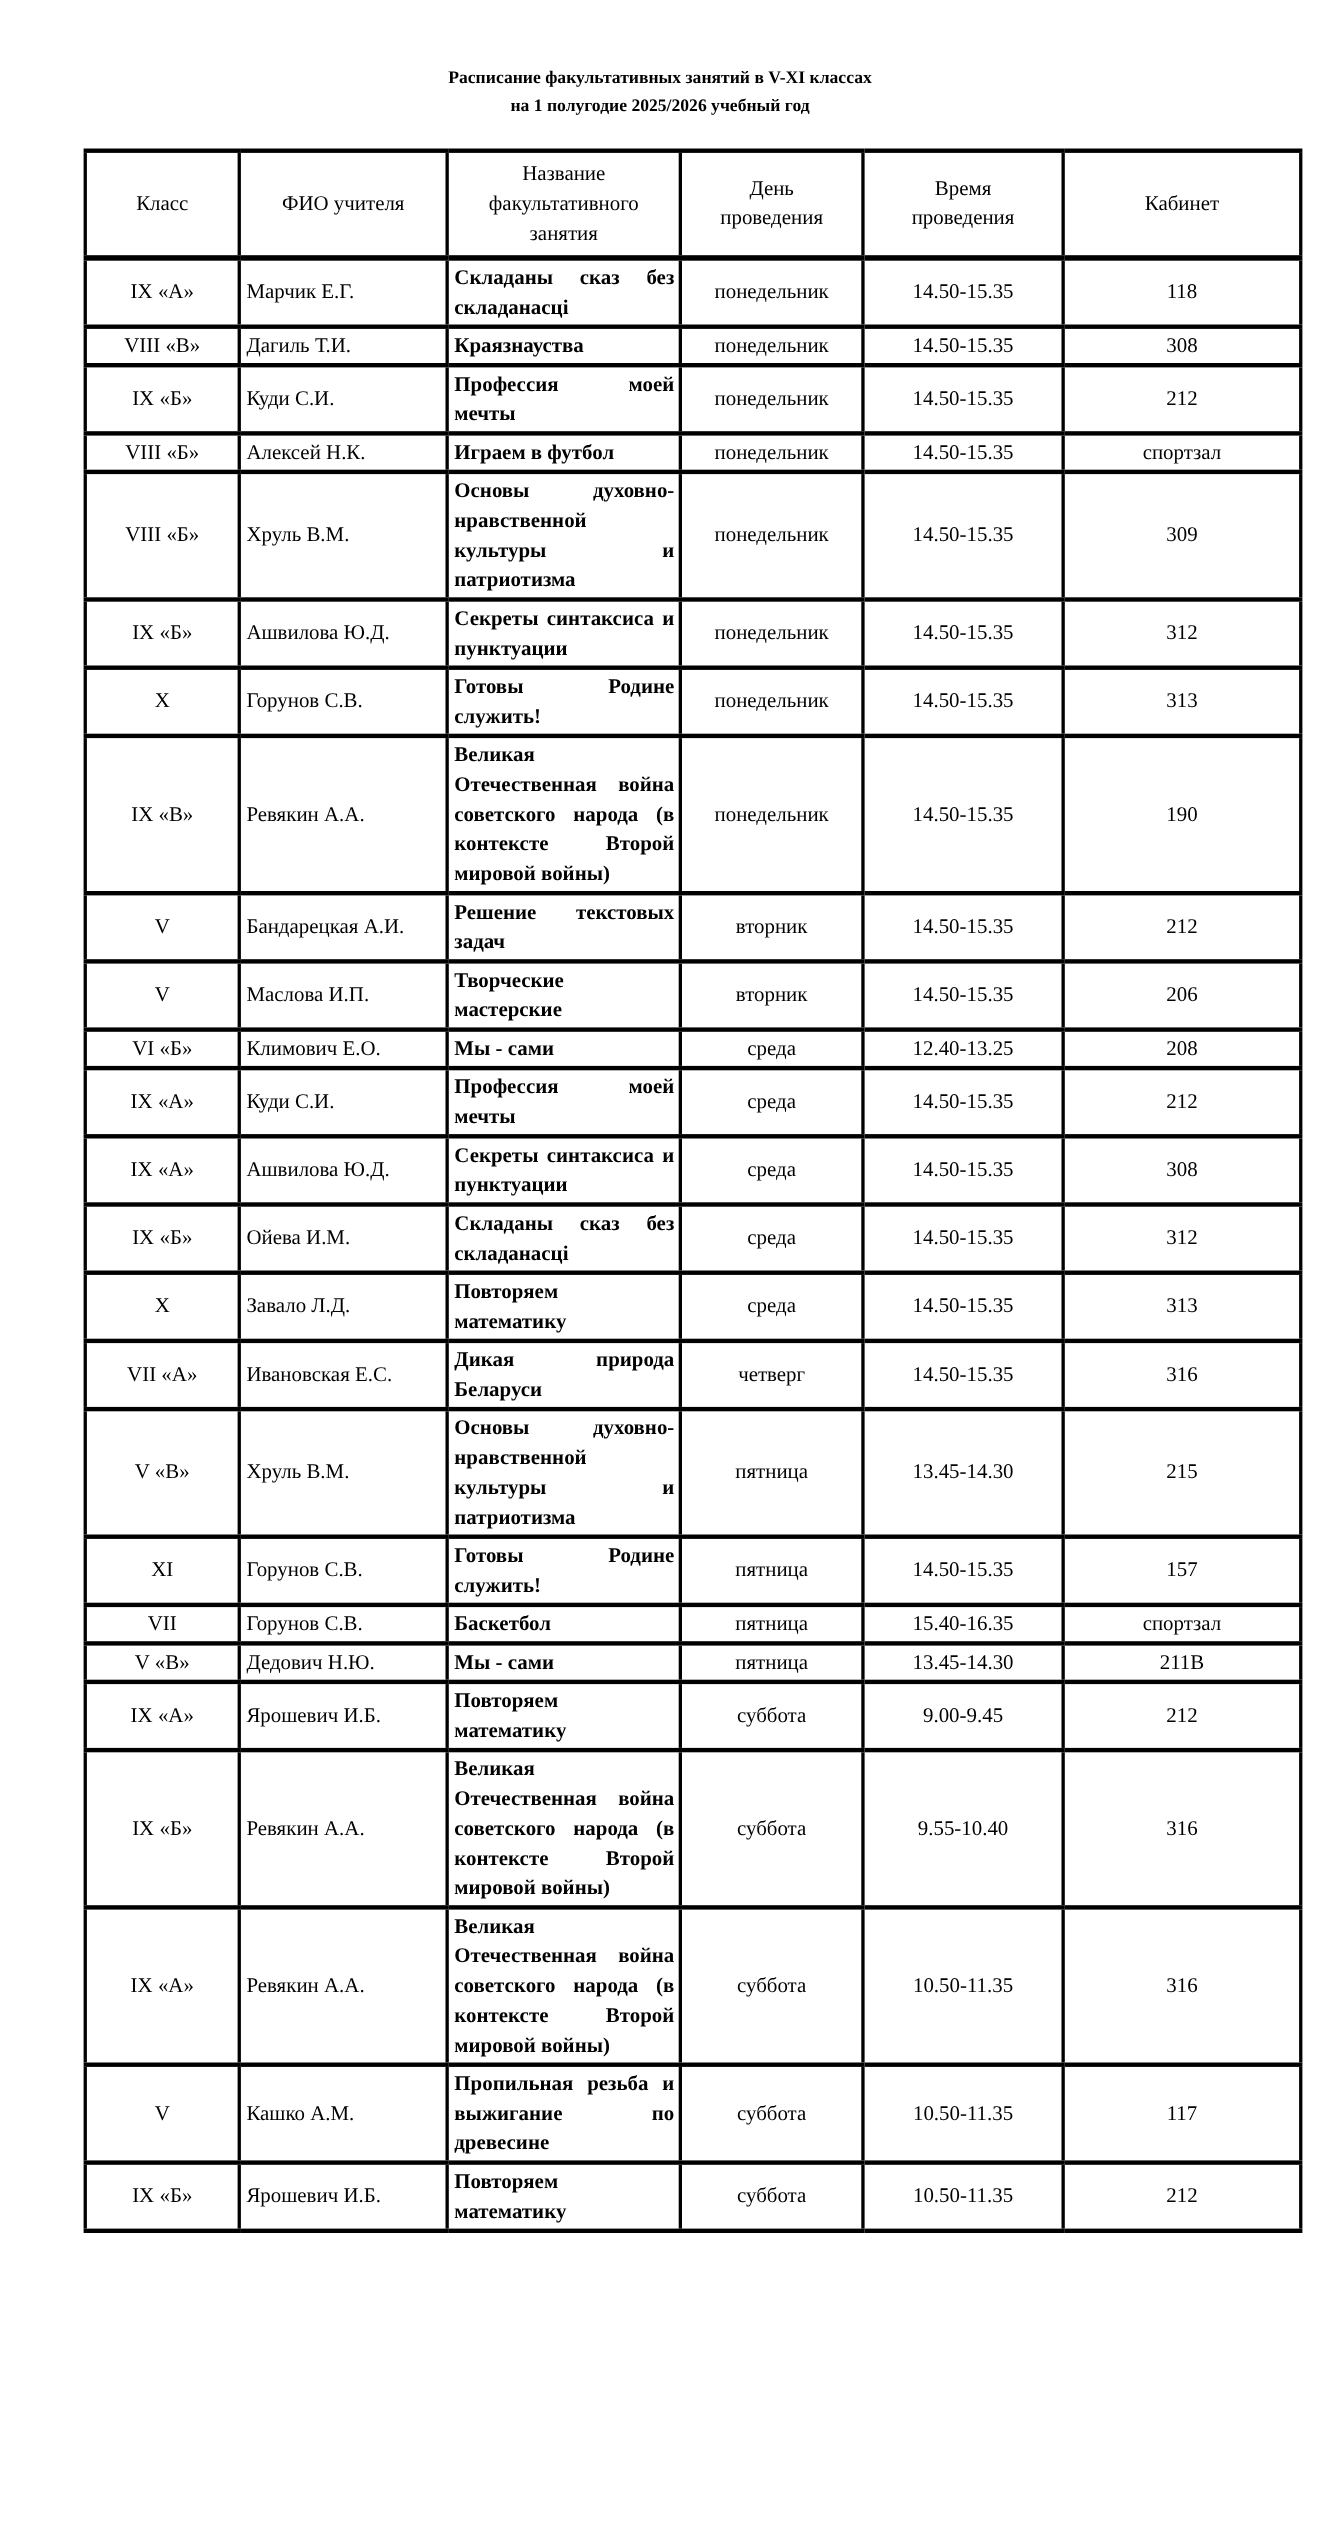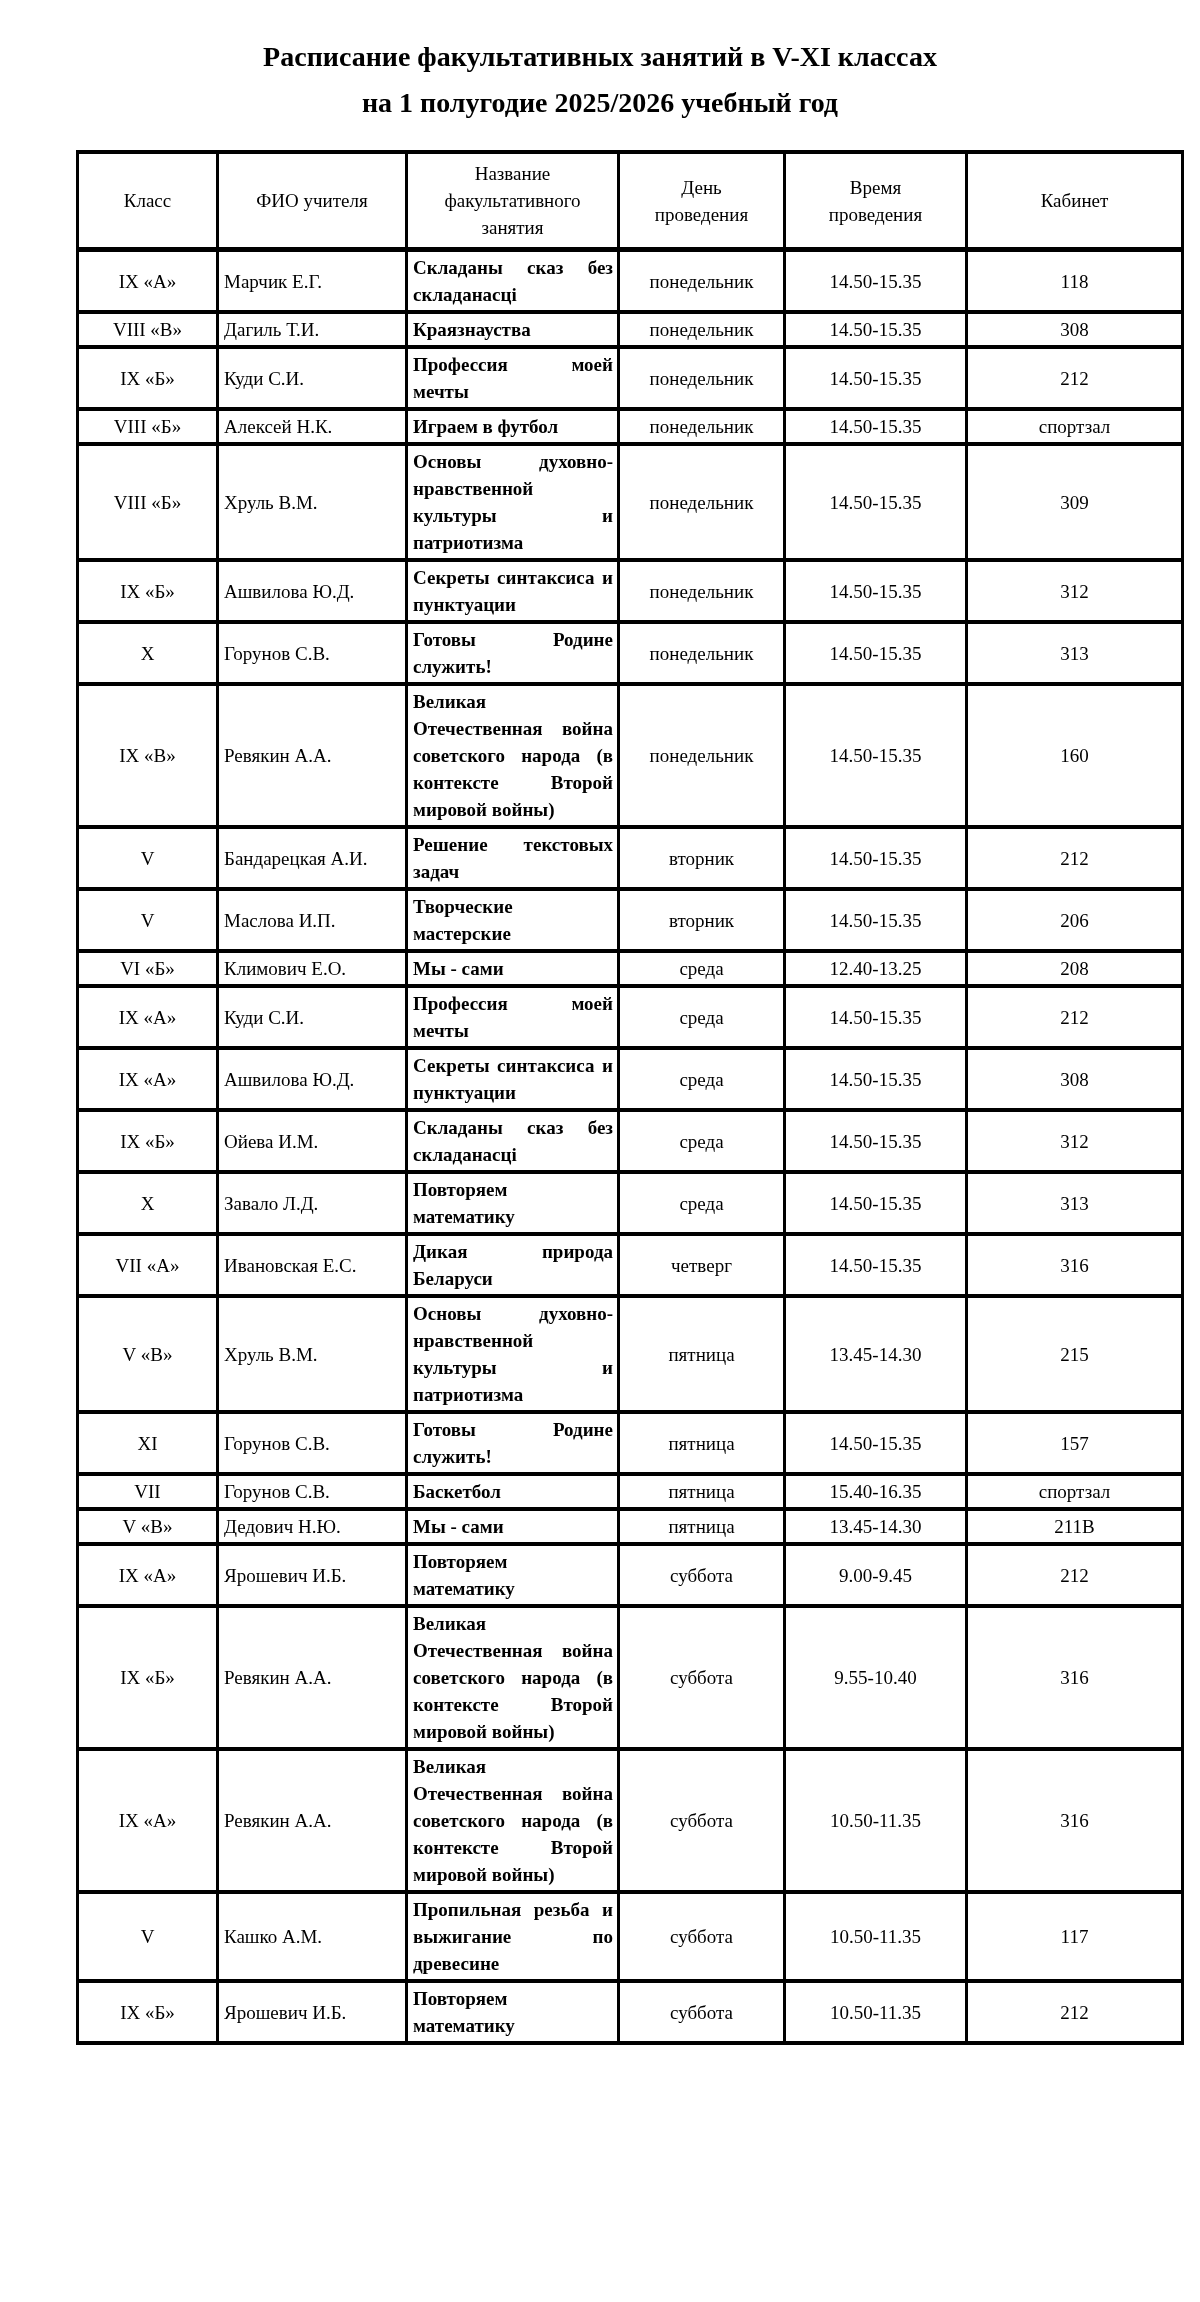--- a/index.html
+++ b/index.html
@@ -4,23 +4,23 @@
 <style>
   html,body{margin:0;padding:0;background:#ffffff;}
   body{
     width:1200px;height:2302px;
     font-family:"Liberation Serif","DejaVu Serif",serif;
     color:#000;
     -webkit-font-smoothing:antialiased;
   }
   .page{width:1200px;height:2302px;overflow:hidden;position:relative;}
   .doc-title{
-    margin:34px 0 0 0;
+    margin:58px 0 0 0;
     text-align:center;
-    font-size:28px;
+    font-size:16px;
     font-weight:bold;
     line-height:1.65;
   }
   table.schedule{
     border-collapse:collapse;
     table-layout:fixed;
     margin:24px 0 0 76px;
     width:1105px;
     font-size:19px;
   }
@@ -146,21 +146,21 @@
       <td class="cell-time">14.50-15.35</td>
       <td class="cell-room">313</td>
     </tr>
 
     <tr>
       <td class="cell-class">IX «В»</td>
       <td class="cell-teacher">Ревякин А.А.</td>
       <td class="cell-course">Великая Отечественная война советского народа (в контексте Второй мировой войны)</td>
       <td class="cell-day">понедельник</td>
       <td class="cell-time">14.50-15.35</td>
-      <td class="cell-room">160</td>
+      <td class="cell-room">190</td>
     </tr>
 
     <tr>
       <td class="cell-class">V</td>
       <td class="cell-teacher">Бандарецкая А.И.</td>
       <td class="cell-course">Решение текстовых задач</td>
       <td class="cell-day">вторник</td>
       <td class="cell-time">14.50-15.35</td>
       <td class="cell-room">212</td>
     </tr>

